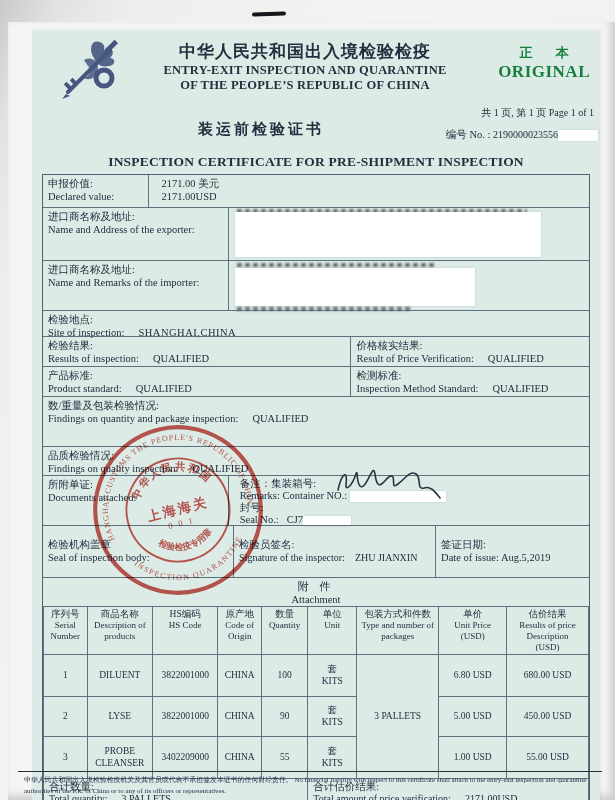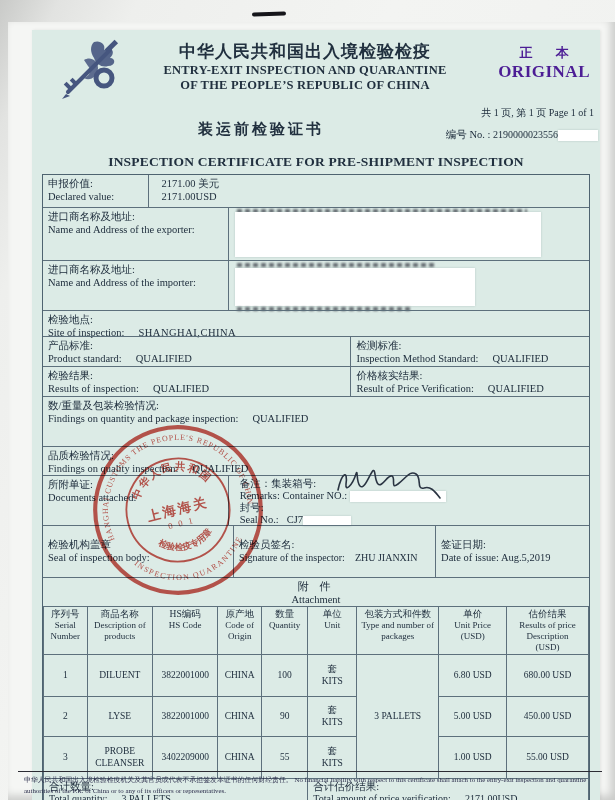--- a/index.html
+++ b/index.html
@@ -14,21 +14,21 @@
   .paper { position:absolute; left:8px; top:22px; width:607px; height:778px;
     background:#f5f6f4; box-shadow:-4px -4px 8px rgba(0,0,0,.18) inset; }
   .doc { position:absolute; left:24px; top:8px; width:568px; height:770px;
     background:#dcebe6; box-shadow:1px 0 3px rgba(0,0,0,.08); }
 
   .hdr { position:relative; height:74px; }
   .logo { position:absolute; left:28px; top:8px; }
   .hdr-center { position:absolute; left:86px; right:108px; top:10px; text-align:center; }
   .t-cn { font-size:17px; font-weight:bold; letter-spacing:1px; }
   .t-en { font-size:12.5px; font-weight:bold; letter-spacing:.2px; line-height:15px; }
-  .hdr-orig { position:absolute; right:10px; top:14px; text-align:center; color:#4c1d95; }
+  .hdr-orig { position:absolute; right:10px; top:14px; text-align:center; color:#15803d; }
   .orig-cn { font-size:13px; font-weight:bold; letter-spacing:10px; padding-left:10px; }
   .orig-en { font-size:17px; font-weight:bold; letter-spacing:.5px; }
 
   .pageinfo { position:absolute; right:6px; top:76px; font-size:10px; }
   .titlerow { position:relative; height:36px; margin-top:14px; }
   .doc-title-cn { position:absolute; left:60px; right:170px; text-align:center; top:2px;
     font-size:15px; font-weight:bold; letter-spacing:3px; }
   .docno { position:absolute; right:2px; top:10px; font-size:10.5px; white-space:nowrap; }
   .docno .num { font-size:10px; }
   .doc-title-en { text-align:center; font-size:13.5px; font-weight:bold; letter-spacing:.2px; }
@@ -153,55 +153,55 @@
           </div>
           <div class="grow">
             <div class="smudge sm-exp"></div>
             <div class="redact box-exporter"></div>
           </div>
         </div>
 
         <div class="frow r-importer">
           <div class="cell br w-label-lg">
             <div class="lab-cn">进口商名称及地址:</div>
-            <div>Name and Address of the importer:</div>
+            <div>Name and Remarks of the importer:</div>
           </div>
           <div class="grow">
             <div class="smudge sm-imp-top"></div>
             <div class="redact box-importer"></div>
             <div class="smudge sm-imp-bot"></div>
           </div>
         </div>
 
         <div class="frow r-site" style="display:block;">
           <div class="cell">
             <div class="lab-cn">检验地点:</div>
             <div><span>Site of inspection:</span><span class="val-gap"></span><span style="letter-spacing:.5px">SHANGHAI,CHINA</span></div>
           </div>
         </div>
 
         <div class="frow r-two">
           <div class="cell br half-l">
+            <div class="lab-cn">检验结果:</div>
+            <div><span>Results of inspection:</span><span class="val-gap"></span><span>QUALIFIED</span></div>
+          </div>
+          <div class="cell half-r">
+            <div class="lab-cn">价格核实结果:</div>
+            <div><span>Result of Price Verification:</span><span class="val-gap"></span><span>QUALIFIED</span></div>
+          </div>
+        </div>
+
+        <div class="frow r-two">
+          <div class="cell br half-l">
             <div class="lab-cn">产品标准:</div>
             <div><span>Product standard:</span><span class="val-gap"></span><span>QUALIFIED</span></div>
           </div>
           <div class="cell half-r">
             <div class="lab-cn">检测标准:</div>
             <div><span>Inspection Method Standard:</span><span class="val-gap"></span><span>QUALIFIED</span></div>
-          </div>
-        </div>
-
-        <div class="frow r-two">
-          <div class="cell br half-l">
-            <div class="lab-cn">检验结果:</div>
-            <div><span>Results of inspection:</span><span class="val-gap"></span><span>QUALIFIED</span></div>
-          </div>
-          <div class="cell half-r">
-            <div class="lab-cn">价格核实结果:</div>
-            <div><span>Result of Price Verification:</span><span class="val-gap"></span><span>QUALIFIED</span></div>
           </div>
         </div>
 
         <div class="frow r-findings" style="display:block;">
           <div class="cell">
             <div class="lab-cn">数/重量及包装检验情况:</div>
             <div><span>Findings on quantity and package inspection:</span><span class="val-gap"></span><span>QUALIFIED</span></div>
           </div>
         </div>
 

